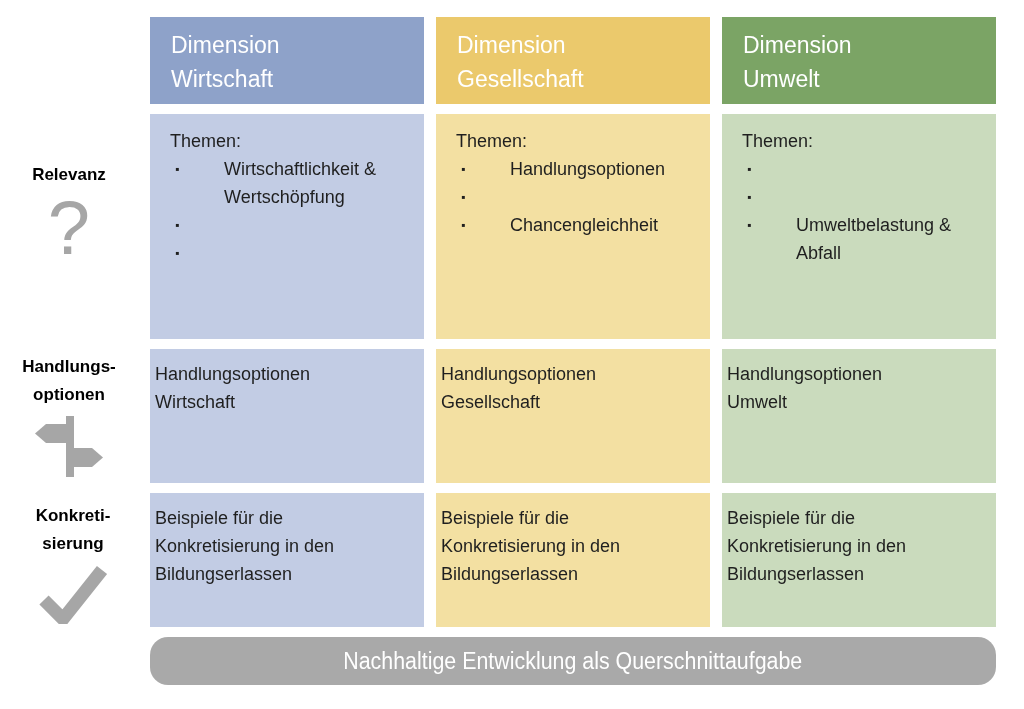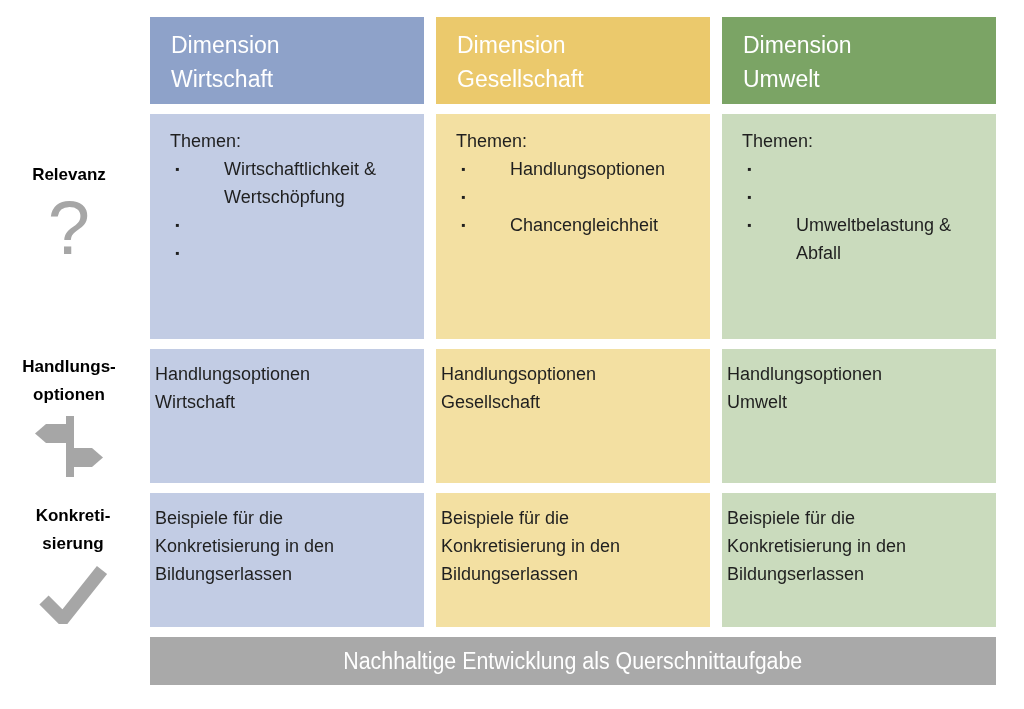--- a/index.html
+++ b/index.html
@@ -73,21 +73,21 @@
   }
   .icon-wrap { margin-top:6px; }
 
   
   .c2 { grid-column:2; } .c3 { grid-column:3; } .c4 { grid-column:4; }
   .r1 { grid-row:1; } .r2 { grid-row:2; } .r3 { grid-row:3; } .r4 { grid-row:4; }
 
   .footer-bar {
     grid-column:2 / 5; grid-row:5;
     background:#A9A9A9;
-    display:flex; align-items:center; justify-content:center;
+    display:flex; align-items:center; justify-content:center;border-radius:18px;
   }
   .footer-text {
     color:#ffffff; font-size:23px;
     transform:scaleX(0.93);
     transform-origin:center;
   }
 </style>
 </head>
 <body>
 

